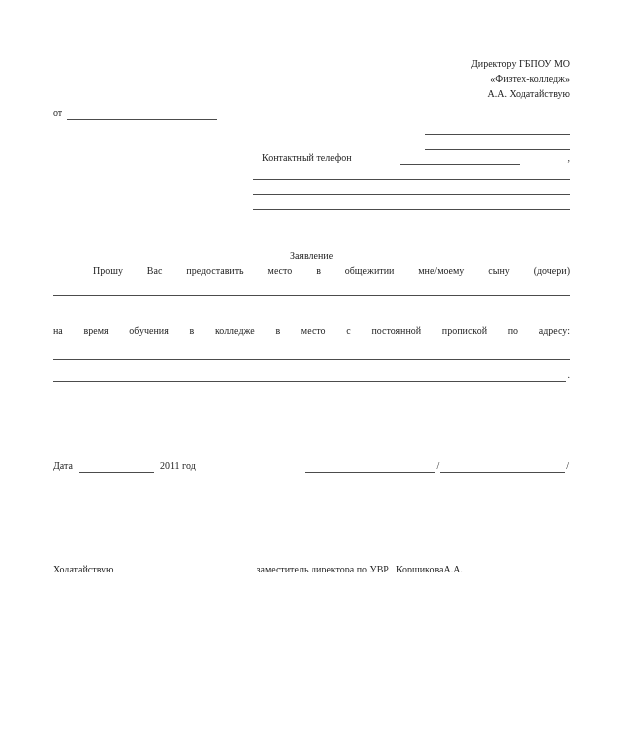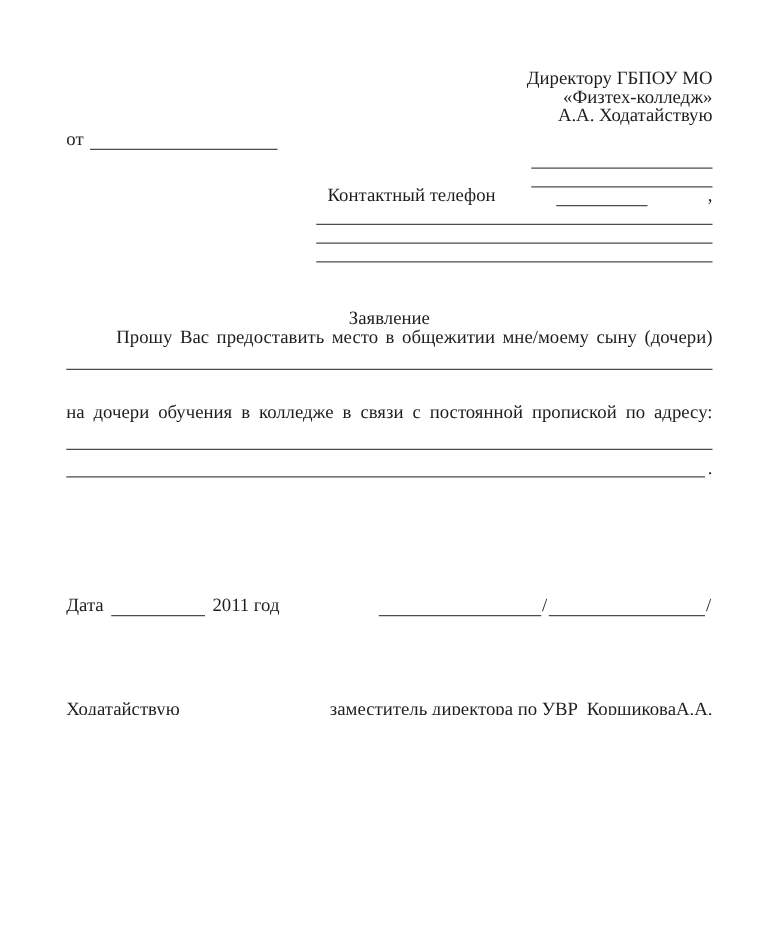--- a/index.html
+++ b/index.html
@@ -4,21 +4,21 @@
 <style>
   html, body { margin: 0; padding: 0; background: #ffffff; }
   .page {
     position: relative;
     width: 626px;
     height: 572px;
     box-sizing: border-box;
     padding: 56px 56px 0 53px;
     background: #ffffff;
     font-family: "Liberation Serif", "DejaVu Serif", serif;
-    font-size: 15px;
+    font-size: 10px;
     line-height: 15px;
     color: #1e1e1e;
     overflow: hidden;
   }
   .row { display: flex; align-items: flex-end; height: 15px; }
   .uline {
     display: inline-block;
     border-bottom: 1px solid #4c4c4c;
     height: 12px;
   }
@@ -51,30 +51,30 @@
   .request-line { text-indent: 40px; }
   .reason-line { margin-top: 27px; }
   .blankline1 { height: 17px; border-bottom: 1px solid #4c4c4c; }
   .blankline2 { height: 21px; border-bottom: 1px solid #4c4c4c; }
   .period-row { display: flex; align-items: flex-end; height: 22px; }
   .period-row .fill { flex: 1 1 auto; border-bottom: 1px solid #4c4c4c; height: 0; }
   .period-row .dot { line-height: 14px; padding-left: 2px; }
   .ack-line { margin-top: 30px; height: 15px; text-indent: 40px; }
 
   
-  .date-row { margin-top: 96px; }
+  .date-row { margin-top: 76px; }
   .w75 { width: 75px; margin-left: 6px; }
   .year { margin-left: 6px; }
   .sig-spacer { width: 66px; }
   .w130 { width: 130px; }
   .w125 { width: 125px; }
   .slash { padding: 0 1px; }
 
   
-  .endorse-row { margin-top: 68px; }
+  .endorse-row { margin-top: 89px; }
   .w106 { width: 106px; margin-left: 7px; }
   .endorser-title { margin-left: 30px; white-space: nowrap; }
   .endorser-name { margin-left: 7px; white-space: nowrap; }
 </style>
 </head>
 <body>
 
 <div class="page">
 
   <div class="addr-block">
@@ -109,21 +109,21 @@
     <div class="row">
       <span class="uline grow"></span>
     </div>
   </div>
 
   <div class="doc-title">Заявление</div>
 
   <div class="just request-line">Прошу Вас предоставить место в общежитии мне/моему сыну (дочери)</div>
   <div class="blankline1"></div>
 
-  <div class="just reason-line">на дочери обучения в колледже в связи с постоянной пропиской по адресу:</div>
+  <div class="just reason-line">на время обучения в колледже в место с постоянной пропиской по адресу:</div>
   <div class="blankline2"></div>
 
   <div class="period-row">
     <span class="fill"></span>
     <span class="dot">.</span>
   </div>
 
 
   <div class="row date-row">
     <span>Дата</span>

